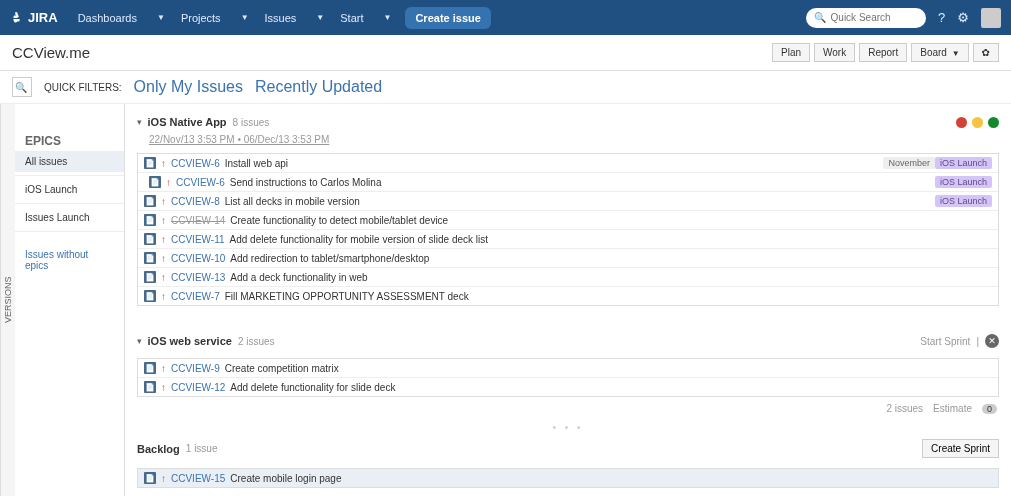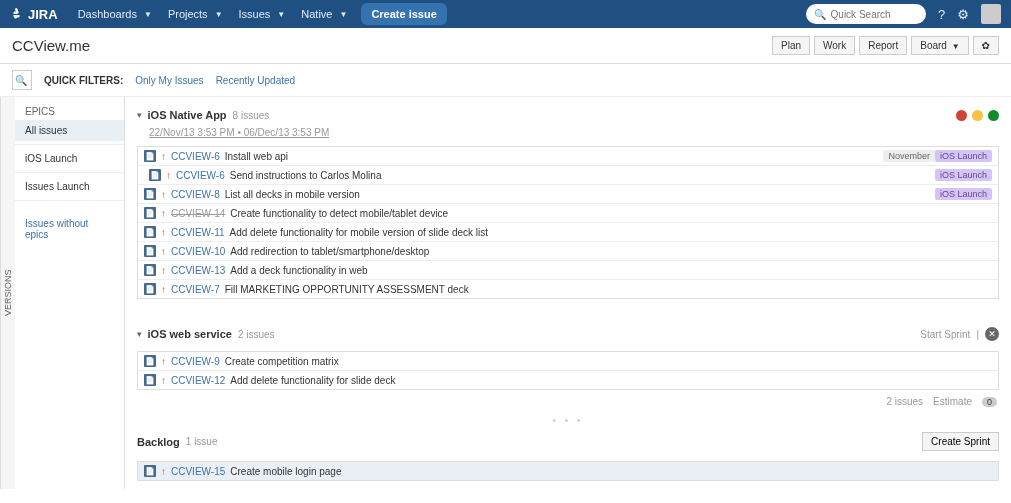--- a/index.html
+++ b/index.html
@@ -1,38 +1,38 @@
 <!DOCTYPE html>
 <html><head>
 <meta charset="utf-8">
 <style>
 * { box-sizing: border-box; margin: 0; padding: 0; }
 body { font-family: Arial, Helvetica, sans-serif; font-size: 11px; color: #333; background: #fff; width: 1011px; }
-.topbar { background: #205081; height: 28px; display: flex; align-items: center; padding: 0 10px; color: #fff; }
+.topbar { background: #205081; height: 35px; display: flex; align-items: center; padding: 0 10px; color: #fff; }
 .logo { display: flex; align-items: center; gap: 4px; font-weight: bold; font-size: 13px; margin-right: 12px; }
 .logo-icon { width: 14px; height: 14px; }
-.nav-item { color: #deebff; font-size: 11px; padding: 0 8px; cursor: pointer; display: flex; align-items: center; gap: 5px; }
+.nav-item { color: #deebff; font-size: 11px; padding: 0 8px; cursor: pointer; display: flex; align-items: center; gap: 18px; }
 .create-btn { background: #3572b0; color: #fff; border: none; padding: 5px 10px; font-size: 11px; font-weight: bold; cursor: pointer; margin-left: 6px; border-radius: 6px; }
 .top-right { margin-left: auto; display: flex; align-items: center; gap: 12px; }
 .search-box { background: #fff; border-radius: 12px; height: 20px; width: 120px; display: flex; align-items: center; padding: 0 8px; color: #666; font-size: 10px; gap: 4px; }
 .search-box input { border: none; outline: none; width: 80px; font-size: 10px; }
 .caret { font-size: 8px; margin-left: 2px; }
 .subhead { display: flex; align-items: center; padding: 8px 12px; border-bottom: 1px solid #ddd; }
 .project-title { font-size: 15px; color: #333; }
 .sub-right { margin-left: auto; display: flex; gap: 0; }
 .pill-btn { border: 1px solid #ccc; background: #f5f5f5; color: #333; font-size: 10px; padding: 3px 8px; cursor: pointer; }
 .pill-btn + .pill-btn { margin-left: 4px; }
 .filters-row { display: flex; align-items: center; padding: 6px 12px; gap: 12px; border-bottom: 1px solid #eee; }
 .search-icon-btn { border: 1px solid #ccc; width: 20px; height: 20px; display: flex; align-items: center; justify-content: center; font-size: 10px; color: #666; }
-.qf-label { font-weight: bold; font-size: 10px; color: #333; }
-.qf-link { color: #3b73af; font-size: 10px; cursor: pointer; }
+.qf-label { font-weight: normal; font-size: 10px; color: #333; }
+.qf-link { color: #3b73af; font-size: 16px; cursor: pointer; }
 .main { display: flex; }
 .vtab { writing-mode: vertical-rl; transform: rotate(180deg); background: #f5f5f5; border-right: 1px solid #ddd; padding: 8px 2px; font-size: 9px; color: #666; text-align: center; }
 .sidebar { width: 110px; border-right: 1px solid #ddd; padding: 6px 0; font-size: 10px; }
-.sb-head { color: #666; font-size: 10px; padding: 3px 10px; font-weight: normal; }
+.sb-head { color: #666; font-size: 12px; padding: 3px 10px; font-weight: bold; margin-top: 21px; }
 .sb-item { padding: 5px 10px; cursor: pointer; color: #333; }
 .sb-item.active { background: #e9eff5; }
 .sb-link { color: #3b73af; padding: 5px 10px; cursor: pointer; margin-top: 12px; }
 .sb-divider { border-top: 1px solid #eee; margin: 3px 0; }
 .content { flex: 1; padding: 8px 12px; }
 .section-head { display: flex; align-items: center; gap: 6px; padding: 4px 0; }
 .toggle-icon { font-size: 9px; color: #666; cursor: pointer; }
 .section-title { font-weight: bold; font-size: 11px; }
 .section-count { color: #999; font-size: 10px; }
 .lights { margin-left: auto; display: flex; gap: 5px; }
@@ -78,21 +78,21 @@
     </div>
   <div class="nav-item">
       <span>Projects</span>
       <span class="caret">▼</span>
     </div>
   <div class="nav-item">
       <span>Issues</span>
       <span class="caret">▼</span>
     </div>
   <div class="nav-item">
-      <span>Native</span>
+      <span>Start</span>
       <span class="caret">▼</span>
     </div>
   <button class="create-btn">Create issue</button>
   <div class="top-right">
     <div class="search-box">
       <span>🔍</span>
       <input placeholder="Quick Search" style="">
     </div>
     <span class="top-icon">?</span>
     <span class="top-icon">⚙</span>

